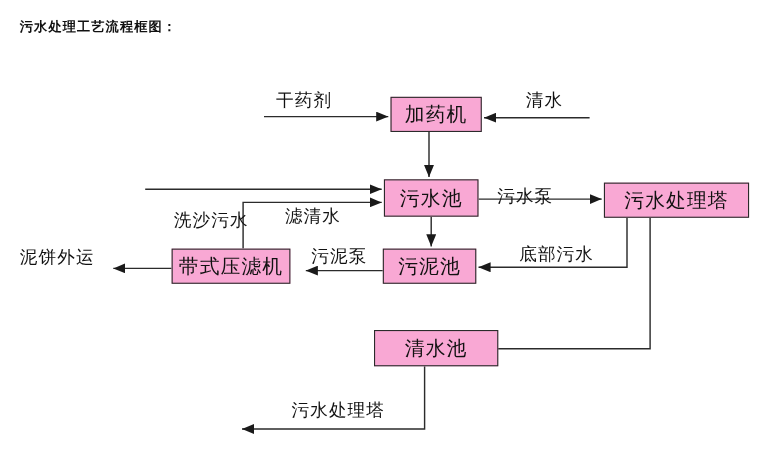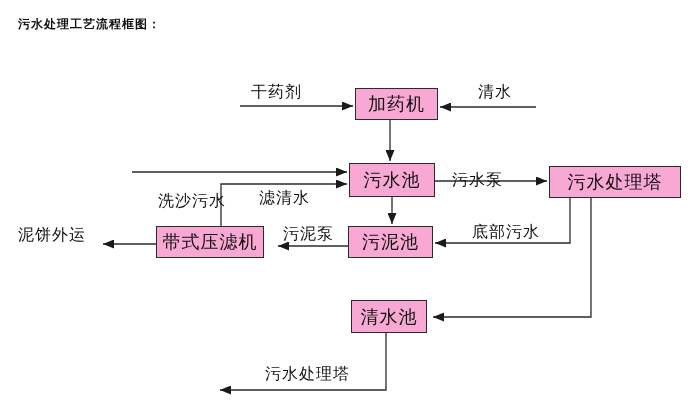--- a/index.html
+++ b/index.html
@@ -49,21 +49,21 @@
     line-height: 1;
     white-space: nowrap;
     background: transparent;
   }
   
   .n-dosing   { left: 355px; top:  88px; width:  83px; height: 32px; }
   .n-sewage   { left: 349px; top: 163px; width:  86px; height: 34px; }
   .n-tower    { left: 549px; top: 166px; width: 132px; height: 32px; }
   .n-sludge   { left: 348px; top: 226px; width:  85px; height: 32px; }
   .n-belt     { left: 156px; top: 226px; width: 108px; height: 32px; }
-  .n-clean    { left: 351px; top: 300px; width:  76px; height: 33px; }
+  .n-clean    { left: 340px; top: 300px; width:  113px; height: 33px; }
   
   .l-dry      { left: 251px; top:  84px; }
   .l-clear    { left: 478px; top:  84px; }
   .l-sandwash { left: 158px; top: 151px; margin-top: 42px; }
   .l-filtered { left: 259px; top: 190px; }
   .l-sewpump  { left: 452px; top: 172px; }
   .l-bottom   { left: 472px; top: 224px; }
   .l-sludpump { left: 283px; top: 226px; }
   .l-mudcake  { left:  18px; top: 227px; }
   .l-recycle  { left: 265px; top: 366px; }

